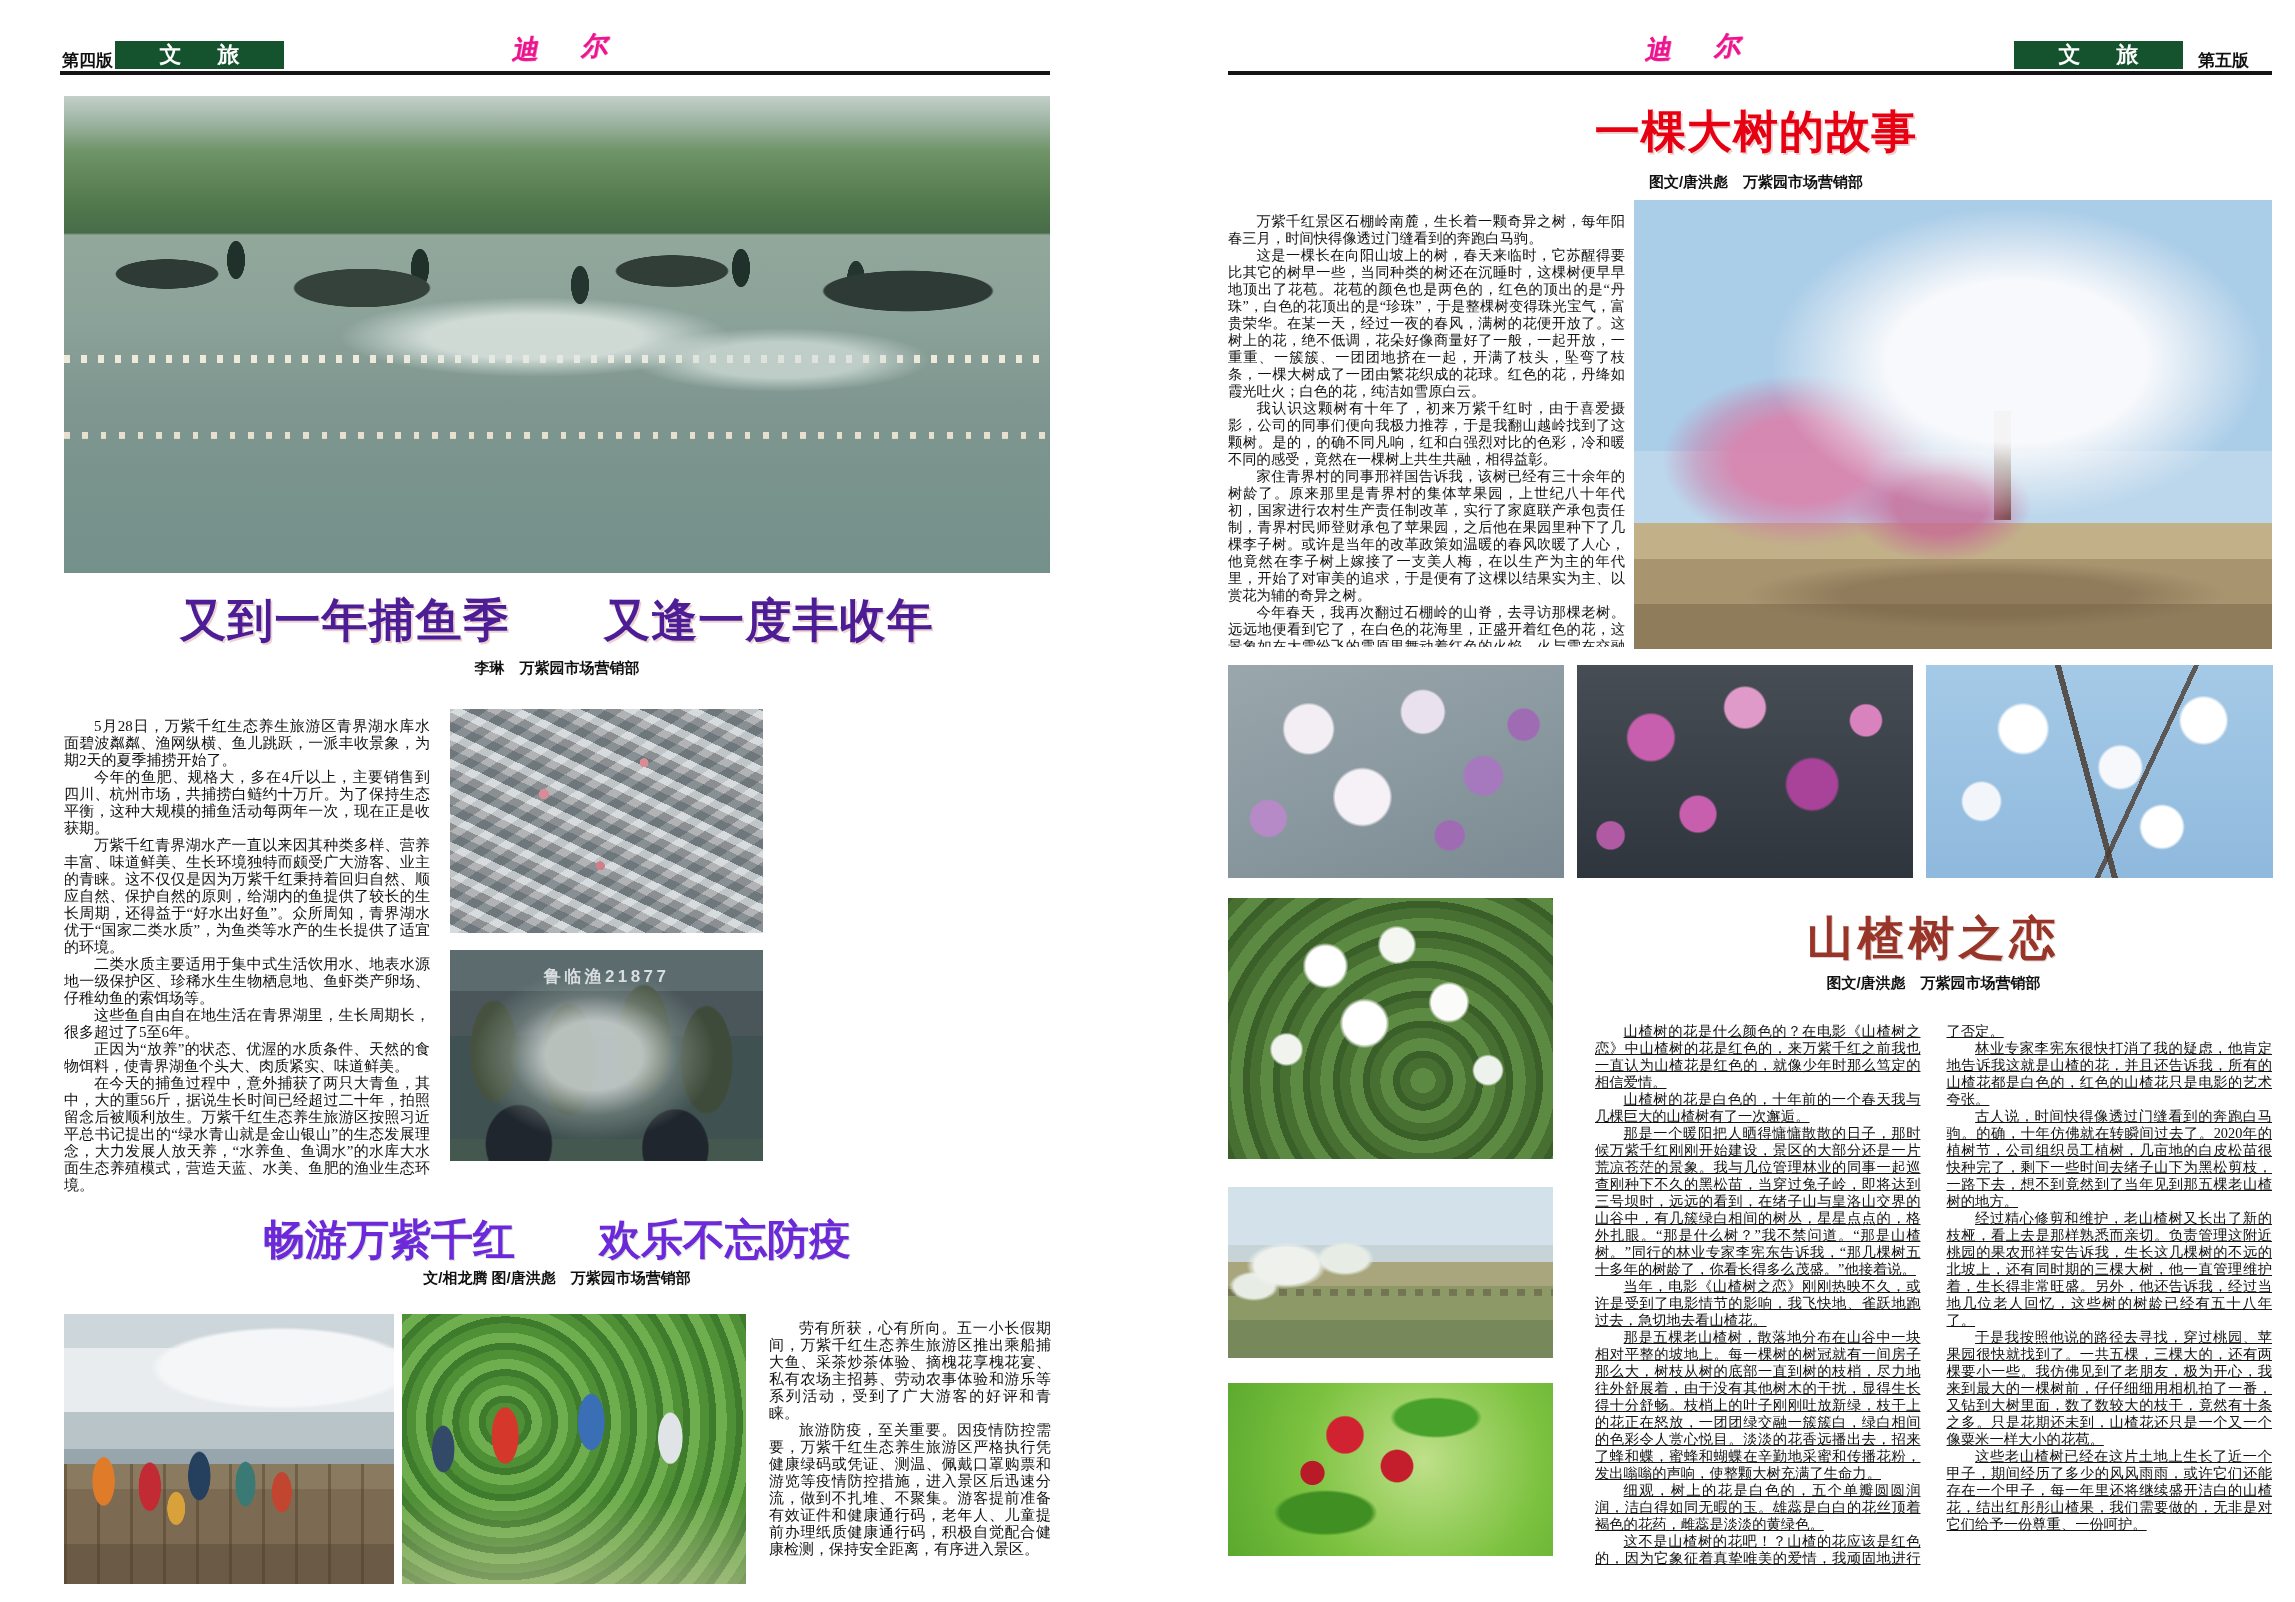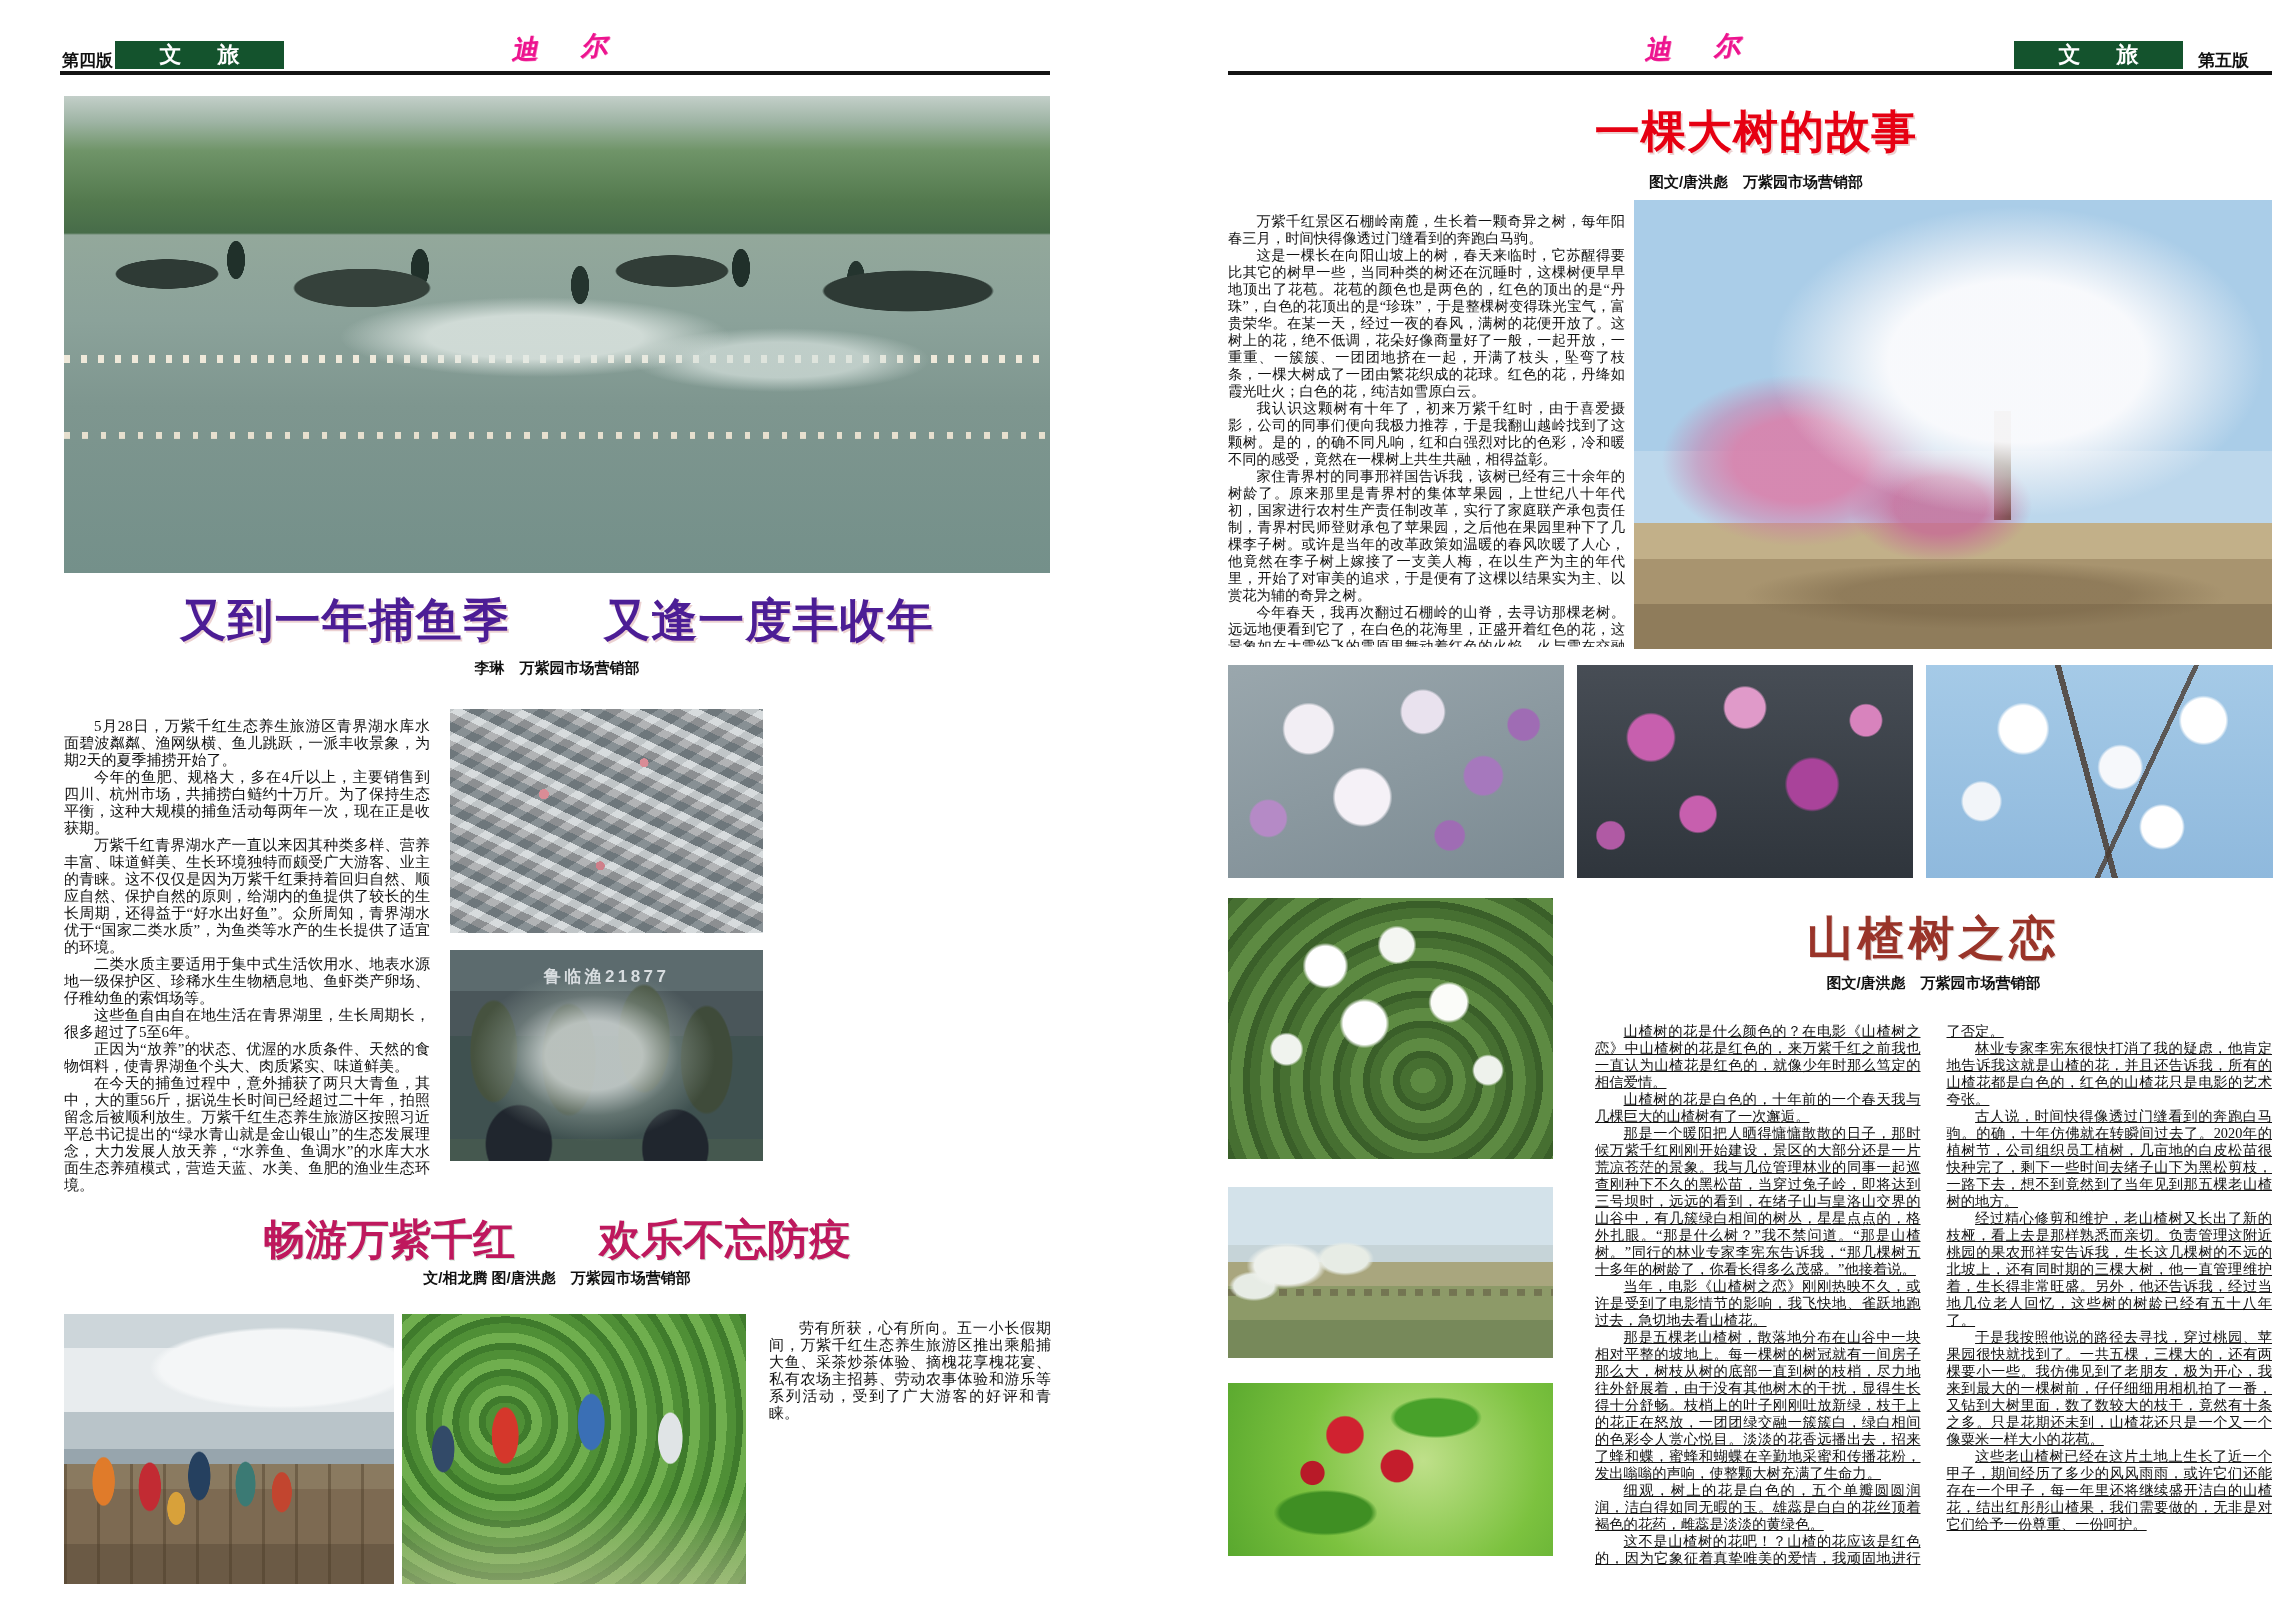--- a/index.html
+++ b/index.html
@@ -12,21 +12,21 @@
   .sectionbox{background:#14532d;color:#fff;font-family:"Liberation Sans","DejaVu Sans",sans-serif;
               font-weight:bold;font-size:22px;display:flex;align-items:center;justify-content:center;
               letter-spacing:15px;text-indent:15px;}
   .rule{background:#141414;height:4px;}
   .masthead{color:#ed148f;font-family:"DejaVu Serif",serif;font-weight:bold;font-style:italic;
             font-size:26.4px;letter-spacing:17px;transform:rotate(-3deg);text-shadow:0.6px 0.6px 0 #f473bb;}
 
   
   .headline{font-family:"Liberation Sans","DejaVu Sans",sans-serif;font-weight:bold;text-align:center;white-space:nowrap;}
   #a1-title{font-size:46px;letter-spacing:1.1px;color:#4c1d95;text-shadow:1.7px 1.7px 0 rgba(150,0,0,.18);}
-  #a2-title{font-size:42px;color:#be185d;font-family:"Liberation Serif","DejaVu Serif",serif;text-shadow:1.1px 1.1px 0 rgba(0,80,20,.18);}
+  #a2-title{font-size:42px;color:#6d28d9;font-family:"Liberation Serif","DejaVu Serif",serif;text-shadow:1.1px 1.1px 0 rgba(0,80,20,.18);}
   #a3-title{font-size:45px;letter-spacing:1.1px;color:#e60012;text-shadow:1.7px 1.7px 0 rgba(150,0,0,.18);}
   #a4-title{font-size:46px;color:#993429;font-family:"Liberation Serif","DejaVu Serif",serif;letter-spacing:4.6px;text-shadow:1.1px 1.1px 0 rgba(90,30,20,.2);}
   .byline{font-family:"Liberation Sans","DejaVu Sans",sans-serif;font-weight:bold;font-size:15px;text-align:center;color:#111;}
 
   
   .bodycol{font-size:15px;line-height:17px;text-align:justify;overflow:hidden;}
   .bodycol p{margin:0;text-indent:2em;}
   .small{font-size:14.3px;}
   .twocol{column-count:2;column-gap:26px;text-decoration:underline;}
 
@@ -210,20 +210,21 @@
   </div>
 
   <div class="abs headline" id="a2-title" style="left:64px;top:1212px;width:986px;">畅游万紫千红　　欢乐不忘防疫</div>
   <div class="abs byline" style="left:64px;top:1269px;width:986px;">文/相龙腾 图/唐洪彪　万紫园市场营销部</div>
 
   <div class="abs ph" id="ph-dock" style="left:64px;top:1314px;width:330px;height:270px;"></div>
   <div class="abs ph" id="ph-tea" style="left:402px;top:1314px;width:344px;height:270px;"></div>
 
   <div class="abs bodycol" style="left:769px;top:1320px;width:282px;height:265px;">
     <p>劳有所获，心有所向。五一小长假期间，万紫千红生态养生旅游区推出乘船捕大鱼、采茶炒茶体验、摘槐花享槐花宴、私有农场主招募、劳动农事体验和游乐等系列活动，受到了广大游客的好评和青睐。</p>
+    <p>旅游防疫，至关重要。因疫情防控需要，万紫千红生态养生旅游区严格执行凭健康绿码或凭证、测温、佩戴口罩购票和游览等疫情防控措施，进入景区后迅速分流，做到不扎堆、不聚集。游客提前准备有效证件和健康通行码，老年人、儿童提前办理纸质健康通行码，积极自觉配合健康检测，保持安全距离，有序进入景区。</p>
   </div>
 
   <div class="abs headline" id="a3-title" style="left:1228px;top:102px;width:1056px;">一棵大树的故事</div>
   <div class="abs byline" style="left:1228px;top:173px;width:1056px;">图文/唐洪彪　万紫园市场营销部</div>
 
   <div class="abs bodycol small" style="left:1228px;top:213px;width:397px;height:434px;">
     <p>万紫千红景区石棚岭南麓，生长着一颗奇异之树，每年阳春三月，时间快得像透过门缝看到的奔跑白马驹。</p>
     <p>这是一棵长在向阳山坡上的树，春天来临时，它苏醒得要比其它的树早一些，当同种类的树还在沉睡时，这棵树便早早地顶出了花苞。花苞的颜色也是两色的，红色的顶出的是“丹珠”，白色的花顶出的是“珍珠”，于是整棵树变得珠光宝气，富贵荣华。在某一天，经过一夜的春风，满树的花便开放了。这树上的花，绝不低调，花朵好像商量好了一般，一起开放，一重重、一簇簇、一团团地挤在一起，开满了枝头，坠弯了枝条，一棵大树成了一团由繁花织成的花球。红色的花，丹绛如霞光吐火；白色的花，纯洁如雪原白云。</p>
     <p>我认识这颗树有十年了，初来万紫千红时，由于喜爱摄影，公司的同事们便向我极力推荐，于是我翻山越岭找到了这颗树。是的，的确不同凡响，红和白强烈对比的色彩，冷和暖不同的感受，竟然在一棵树上共生共融，相得益彰。</p>
     <p>家住青界村的同事邢祥国告诉我，该树已经有三十余年的树龄了。原来那里是青界村的集体苹果园，上世纪八十年代初，国家进行农村生产责任制改革，实行了家庭联产承包责任制，青界村民师登财承包了苹果园，之后他在果园里种下了几棵李子树。或许是当年的改革政策如温暖的春风吹暖了人心，他竟然在李子树上嫁接了一支美人梅，在以生产为主的年代里，开始了对审美的追求，于是便有了这棵以结果实为主、以赏花为辅的奇异之树。</p>

